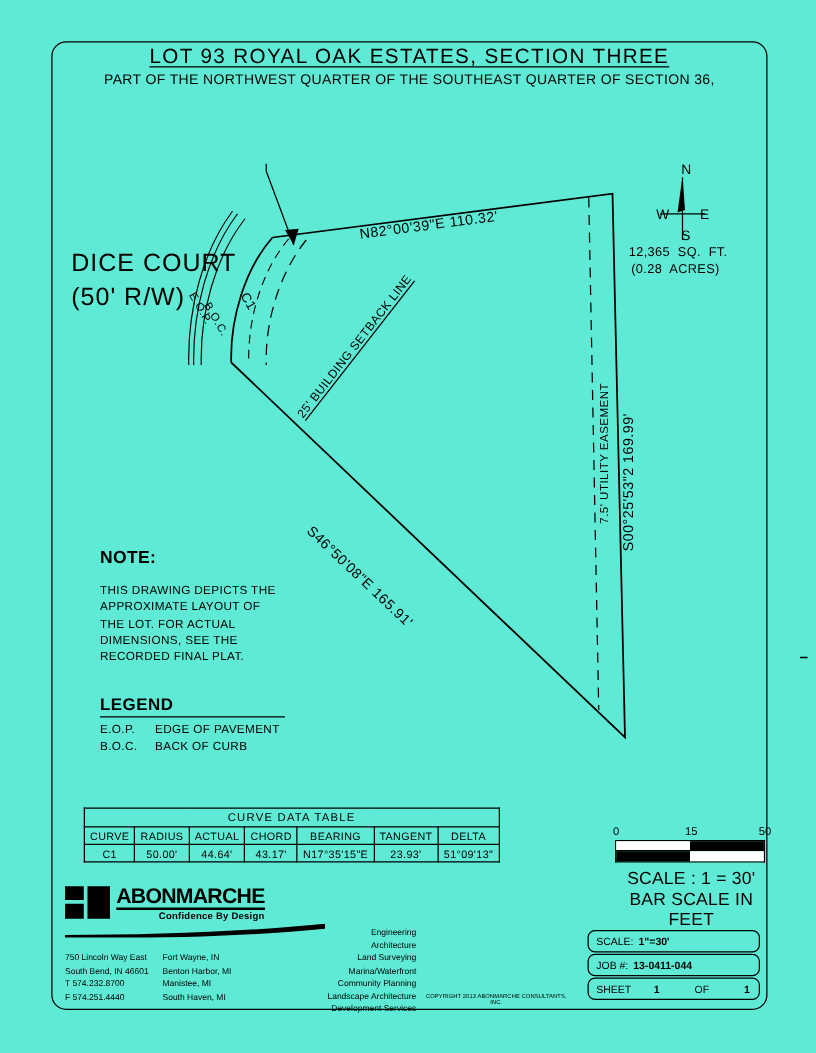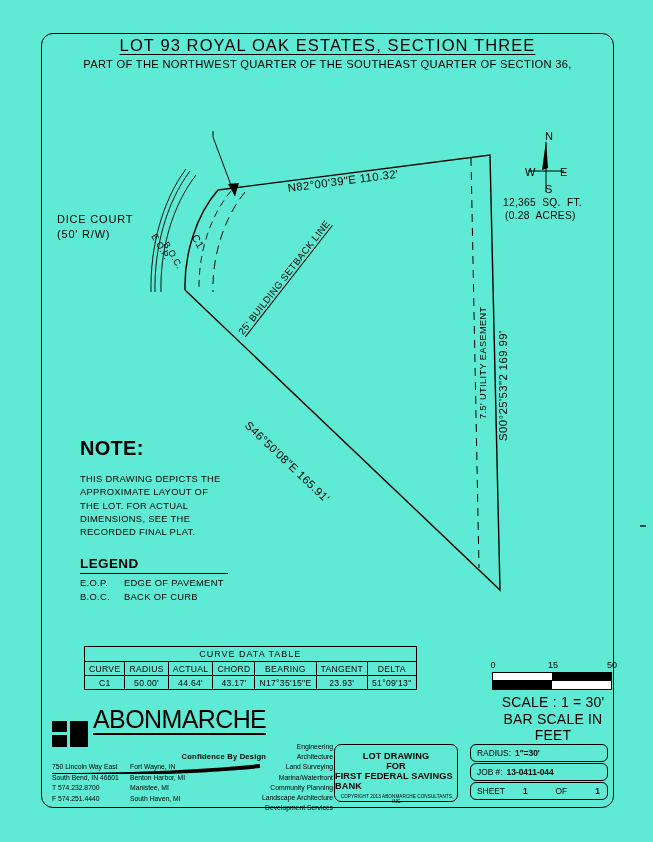--- a/index.html
+++ b/index.html
@@ -61,21 +61,21 @@
   }
   
   .lbl {
     position: absolute;
     font-size: 10.5px;
     letter-spacing: .3px;
     white-space: pre;
     line-height: 1.25;
   }
   #easement-note { left: 215px; top: 125px; font-size: 9.6px; }
-  #dice-court { left: 57px; top: 212px; font-size: 11px; letter-spacing: .8px; line-height: 1.35; }
+  #dice-court { left: 57px; top: 198px; font-size: 20px; letter-spacing: .8px; line-height: 1.35; }
   #area-sqft { left: 503px; top: 197px; font-size: 10.2px; }
   #area-acres { left: 505px; top: 210px; font-size: 10.2px; }
 
   .rot-lbl {
     position: absolute;
     font-size: 10.6px;
     letter-spacing: .4px;
     white-space: nowrap;
     transform-origin: 0 0;
   }
@@ -90,34 +90,34 @@
   #c1-lbl  { left: 200px; top: 232px; transform: rotate(60deg); font-size: 10.5px; }
 
   
   #compass-n { position:absolute; left: 545px; top: 130px; font-size: 11px; }
   #compass-s { position:absolute; left: 545px; top: 183px; font-size: 11px; }
   #compass-e { position:absolute; left: 560px; top: 166px; font-size: 11px; }
   #compass-w { position:absolute; left: 525px; top: 166px; font-size: 11px; }
 
   
   #note-block { position: absolute; left: 80px; top: 437px; }
-  #note-heading { font-size: 20px; font-weight: bold; letter-spacing: .3px; }
+  #note-heading { font-size: 14px; font-weight: bold; letter-spacing: .3px; }
   #note-body { margin-top: 12px; font-size: 9.4px; line-height: 1.42; letter-spacing: .3px; white-space: pre-line; }
 
   
   #legend-block { position: absolute; left: 80px; top: 556px; width: 148px; }
   #legend-heading { font-size: 13.5px; font-weight: bold; letter-spacing: .4px;
                     border-bottom: 1.3px solid #000; padding-bottom: 2px; }
   .legend-row { display: flex; font-size: 9.4px; letter-spacing: .3px; margin-top: 3px; }
   .legend-key { width: 44px; }
 
   
   #curve-table {
     position: absolute;
-    left: 84px;
+    left: 67px;
     top: 646px;
     border-collapse: collapse;
     font-size: 8.6px;
     letter-spacing: .3px;
   }
   #curve-table td, #curve-table th {
     border: 1px solid #000;
     text-align: center;
     font-weight: normal;
     padding: 1.5px 4px;
@@ -134,23 +134,23 @@
   #barscale-bar2 { display: flex; width: 120px; height: 9px; border: 1px solid #000; border-top: none; box-sizing: border-box; }
   .seg-w { flex: 1; background: #fff; }
   .seg-b { flex: 1; background: #000; }
   .bar-caption { text-align: center; width: 122px; font-size: 14px; margin-top: 4px; letter-spacing: .2px; }
 
   
   #logo-block { position: absolute; left: 52px; top: 707px; }
   #logo-row { display: flex; align-items: center; }
   #logo-mark { width: 36px; height: 30px; position: relative; margin-right: 5px; }
   #logo-mark i { position: absolute; background: #000; display: block; }
-  #logo-text { font-size: 25px; font-weight: normal; letter-spacing: -0.6px; line-height: 1; }
+  #logo-text { font-size: 17px; font-weight: bold; letter-spacing: -0.6px; line-height: 1; }
   #logo-tag { font-size: 7.6px; font-weight: bold; text-align: right; letter-spacing: .2px;
-              border-top: 2px solid #000; margin-top: 1px; padding-top: 17px; }
+              border-top: 2px solid #000; margin-top: 1px; padding-top: 0; }
   #logo-swoosh { width: 208px; height: 12px; margin-top: 1px; overflow: hidden; }
 
   #addr-cols { position: absolute; left: 52px; top: 762px; display: flex; font-size: 6.8px; line-height: 1.55; }
   #addr-col1 { width: 78px; }
   #addr-col2 { width: 90px; }
   #services-col { position: absolute; left: 255px; top: 742px; font-size: 6.8px; line-height: 1.5; text-align: right; width: 78px; }
 
   #drawing-title-box {
     position: absolute; left: 334px; top: 744px; width: 124px; height: 58px;
     border: 1.1px solid #000; border-radius: 7px; box-sizing: border-box;
@@ -333,30 +333,25 @@
   <div id="services-col">
     <div>Engineering</div>
     <div>Architecture</div>
     <div>Land Surveying</div>
     <div>Marina/Waterfront</div>
     <div>Community Planning</div>
     <div>Landscape Architecture</div>
     <div>Development Services</div>
   </div>
 
-  <div id="drawing-title-box">
-    <div class="dt-line">LOT DRAWING</div>
-    <div class="dt-line">FOR</div>
-    <div class="dt-line">FIRST FEDERAL SAVINGS BANK</div>
-  </div>
   <div id="copyright">COPYRIGHT 2013 ABONMARCHE CONSULTANTS, INC.</div>
 
   <div id="info-panel">
     <div class="info-row">
-      <span class="info-label">RADIUS:</span>
+      <span class="info-label">SCALE:</span>
       <span>1"=30'</span>
     </div>
     <div class="info-row">
       <span class="info-label">JOB #:</span>
       <span>13-0411-044</span>
     </div>
     <div class="info-row">
       <span class="info-label">SHEET</span>
       <span class="sheet-mid">1</span>
       <span class="sheet-of">OF</span>

